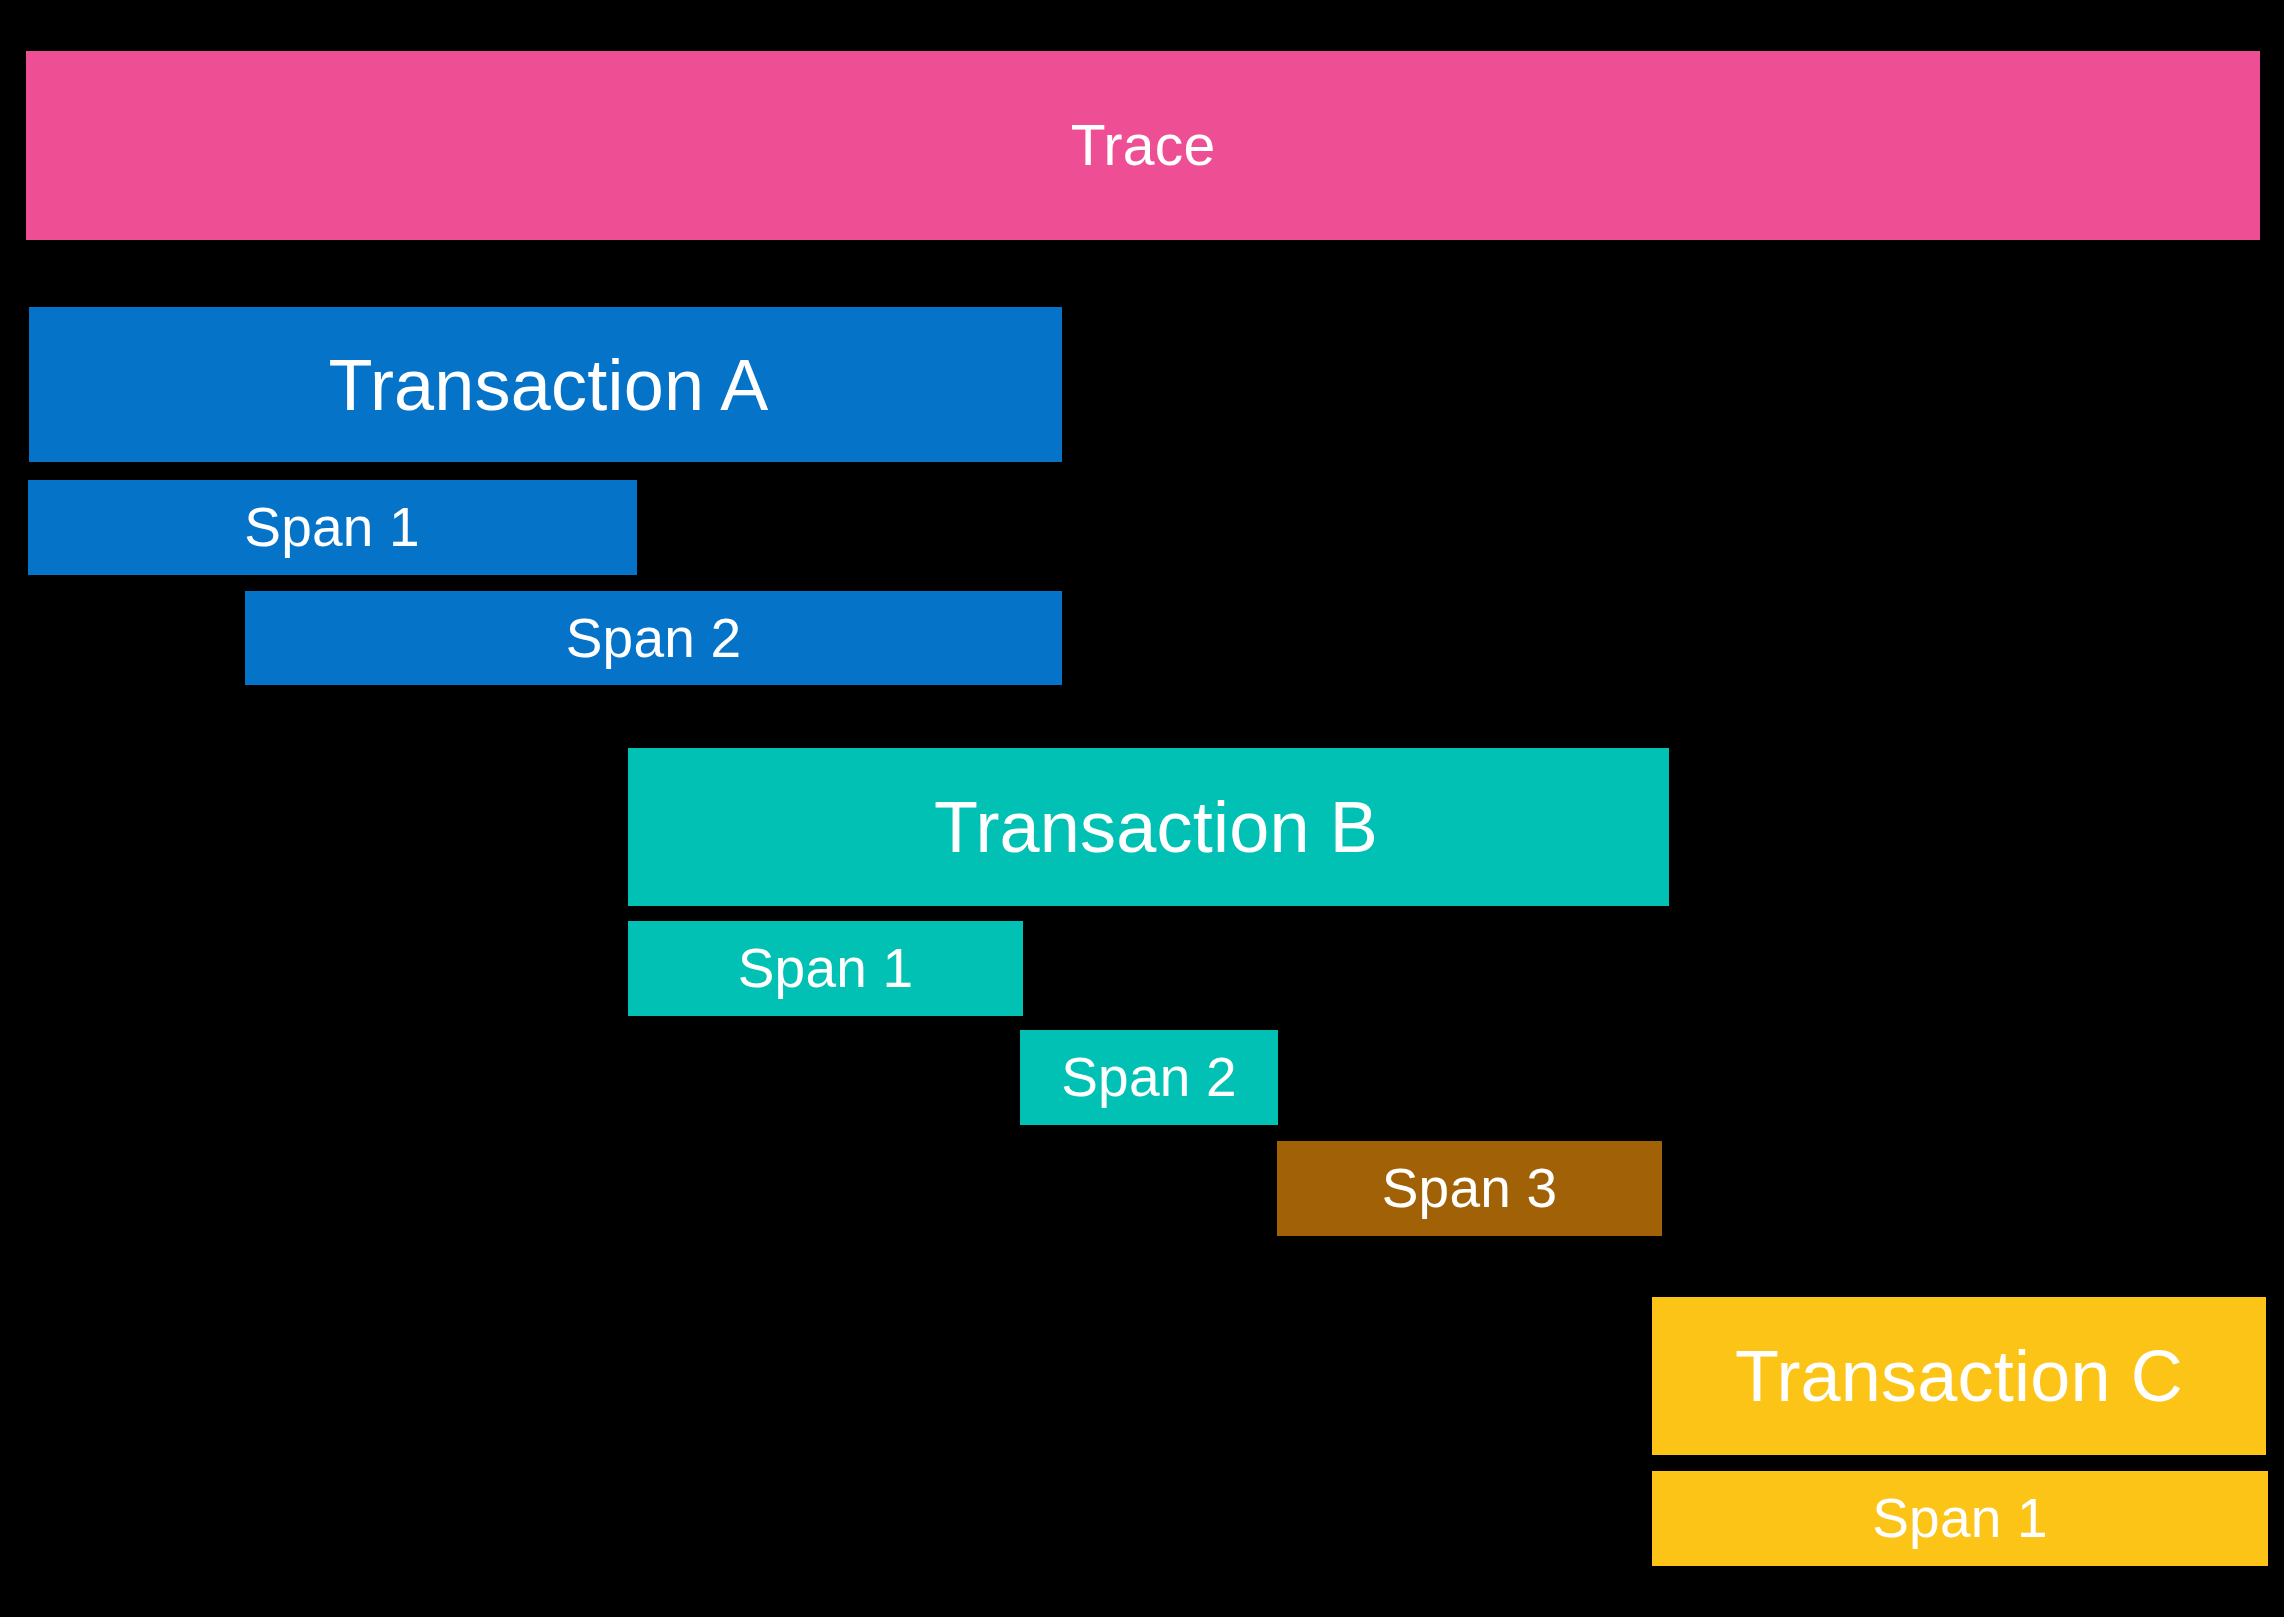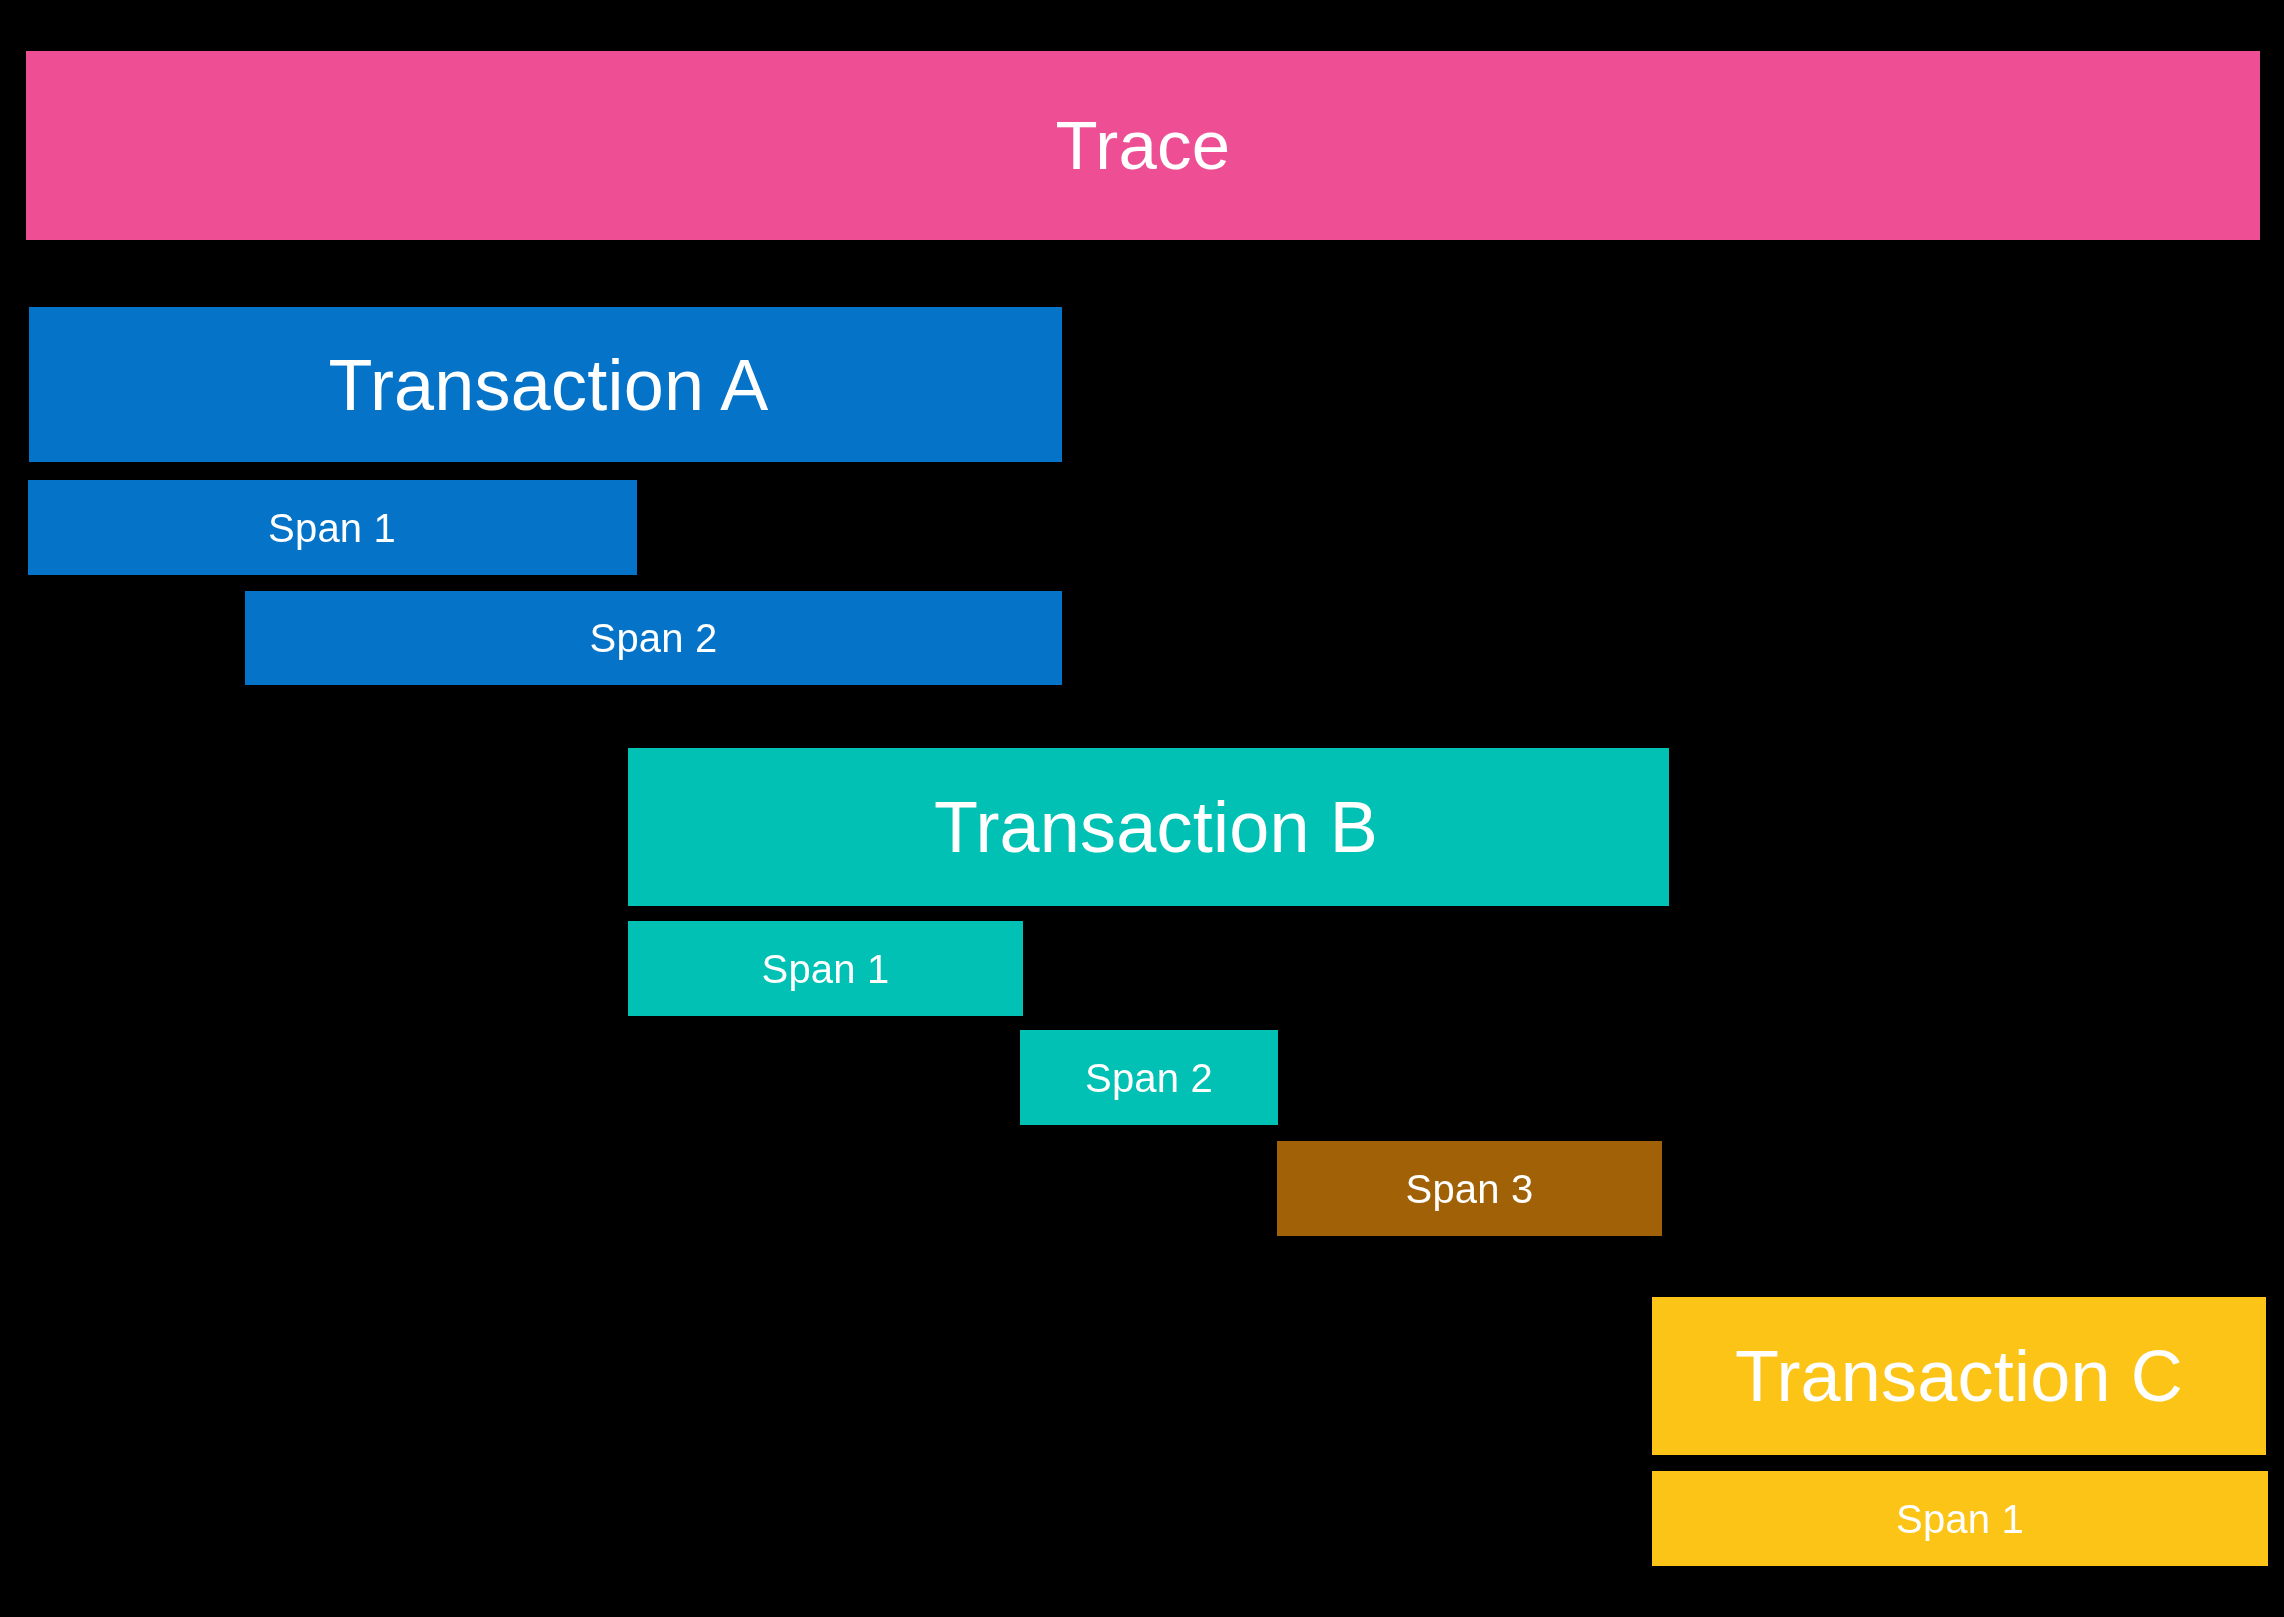--- a/index.html
+++ b/index.html
@@ -30,23 +30,23 @@
     white-space: nowrap;
     overflow: hidden;
   }
   .bar-label {
     display: block;
     color: #ffffff;
     font-weight: 400;
     letter-spacing: 0.2px;
   }
   
-  .tier-trace  .bar-label { font-size: 69px; }
+  .tier-trace  .bar-label { font-size: 57px; }
   .tier-txn    .bar-label { font-size: 72px; }
-  .tier-span   .bar-label { font-size: 40px; }
+  .tier-span   .bar-label { font-size: 55px; }
 </style>
 </head>
 <body>
 
 <div id="canvas" style="background: rgb(0, 0, 0);">
     <div class="bar tier-trace" style="left: 26px; top: 51px; width: 2234px; height: 189px; background: rgb(238, 78, 147);">
       <span class="bar-label">Trace</span>
     </div>
     <div class="bar tier-txn" style="left: 29px; top: 307px; width: 1033px; height: 155px; background: rgb(5, 115, 200); padding-left: 6px;">
       <span class="bar-label">Transaction A</span>

